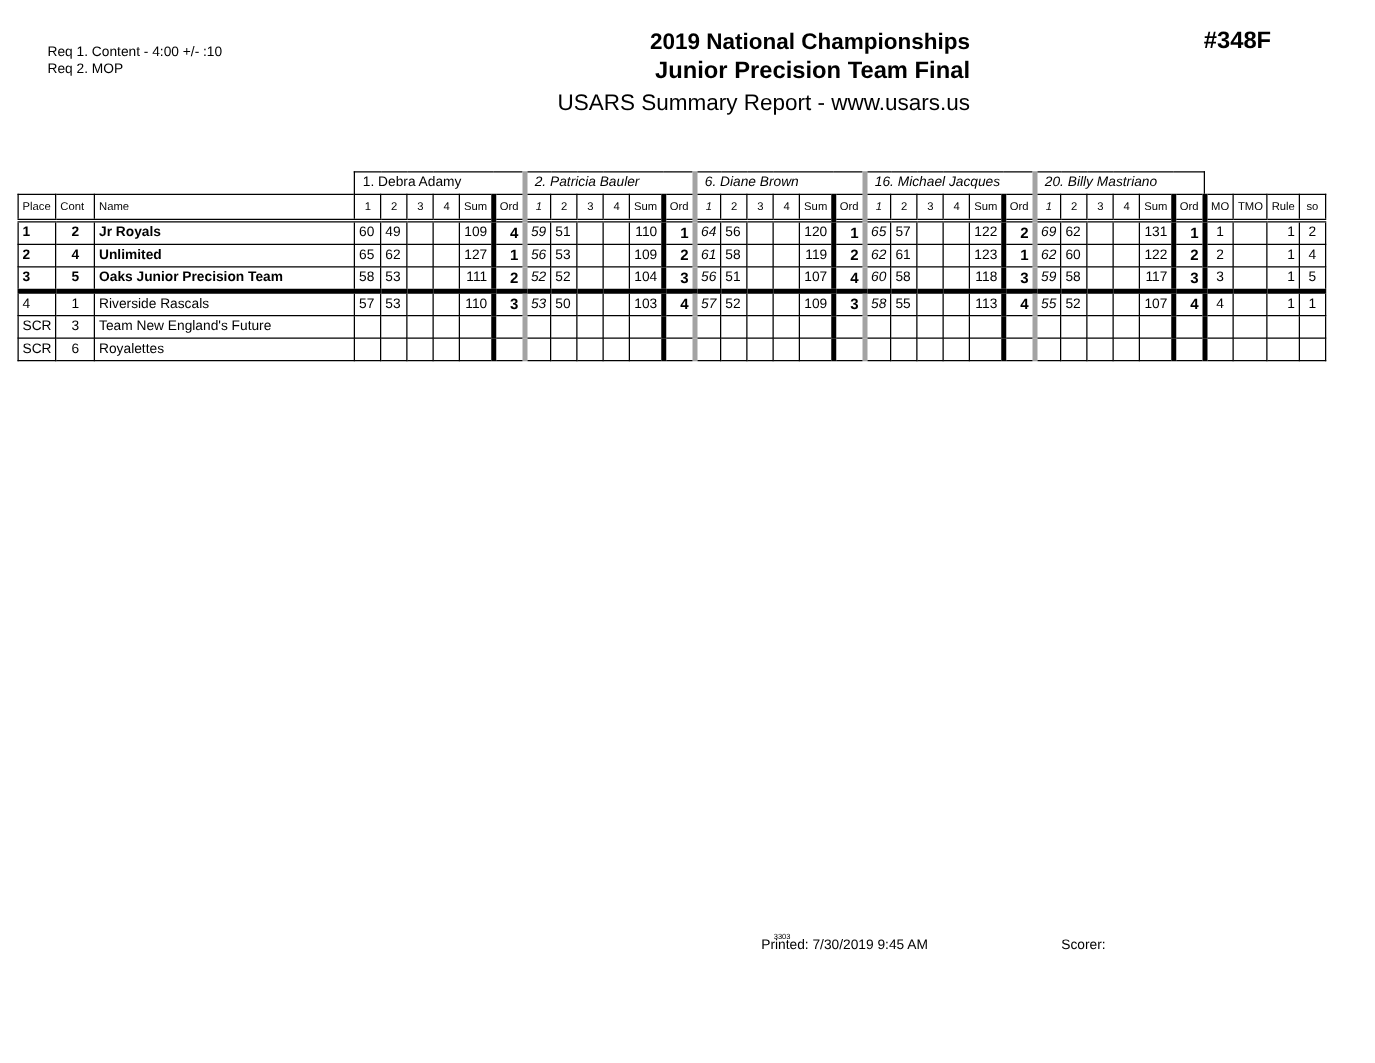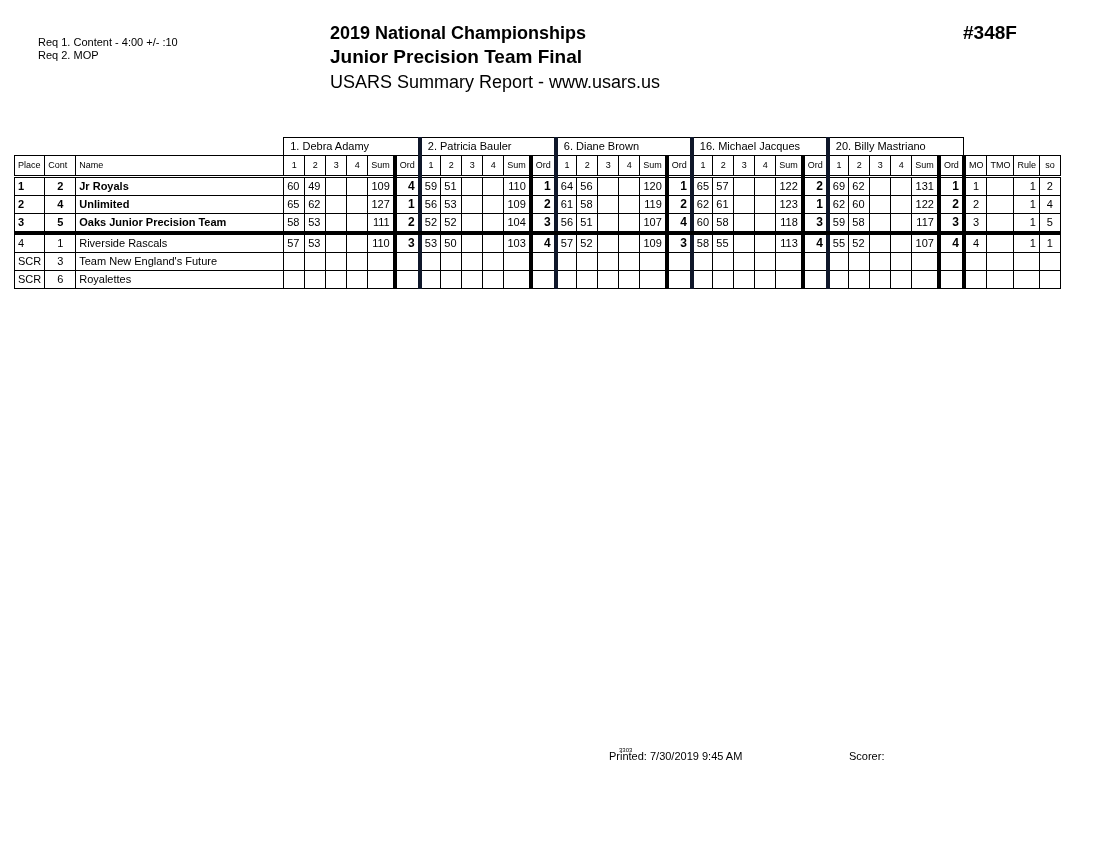--- a/index.html
+++ b/index.html
@@ -1,38 +1,38 @@
 <!DOCTYPE html>
 <html><head>
 <meta charset="utf-8">
 <style>
   html, body { margin: 0; padding: 0; background: #ffffff; }
   body { width: 1100px; height: 850px; position: relative; overflow: hidden;
          font-family: "Liberation Sans", sans-serif; color: #000; }
   .req { position: absolute; left: 17px; top: 36px; font-size: 11px; line-height: 13px; margin-left: 21px; }
-  .hdr-center { position: absolute; left: 330px; width: 446px; top: 22px; text-align: left; }
+  .hdr-center { position: absolute; left: 330px; width: 446px; top: 22px; text-align: right; }
   .hdr-center .t1 { font-size: 18px; font-weight: bold; line-height: 22px; }
   .hdr-center .t2 { font-size: 15px; line-height: 17px; }
   .hdr-center .t3 { font-size: 19px; font-weight: bold; line-height: 26px; }
   .hdr-center .t4 { font-size: 18px; line-height: 24px; }
   .event-num { position: absolute; left: 963px; top: 22px; font-size: 19px; font-weight: bold; }
 
   table.res { position: absolute; left: 14px; top: 137px; border-collapse: collapse;
               font-size: 11px; table-layout: fixed; }
   table.res td { border: 1px solid #000; height: 17px; padding: 0 3px; white-space: nowrap;
                  overflow: hidden; line-height: 17px; }
   table.res tr.judges td { height: 17px; margin-top: 24px; }
   table.res tr.judges td.blank { border: none; }
   table.res tr.judges td.jname { text-align: left; padding-left: 6px; border-bottom: 1px solid #000; }
   table.res tr.colhdr td { font-size: 9px; text-align: center; height: 19px; border-bottom: 3px double #000; }
   table.res tr.colhdr td.lft { text-align: left; margin-left: 24px; }
   table.res td.num { text-align: center; }
   table.res td.r { text-align: right; }
   table.res td.ord { border-left: 4px solid #000; font-weight: bold; text-align: right; font-size: 12px; }
-  table.res td.jstart { border-left: 4px solid #0f172a; }
+  table.res td.jstart { border-left: 4px solid #a3a3a3; font-style: italic; }
   table.res tr.bold td.b { font-weight: bold; }
   table.res tr.sep td { border-bottom: 4px solid #000; }
   table.res td.mo-start { border-left: 4px solid #000; }
 
   .footer { position: absolute; top: 750px; font-size: 11px; }
   .f-mark { left: 619px; top: 747px; font-size: 6px; letter-spacing: 0px; }
   .f-printed { left: 609px; }
   .f-scorer { left: 849px; }
 </style>
 </head>

